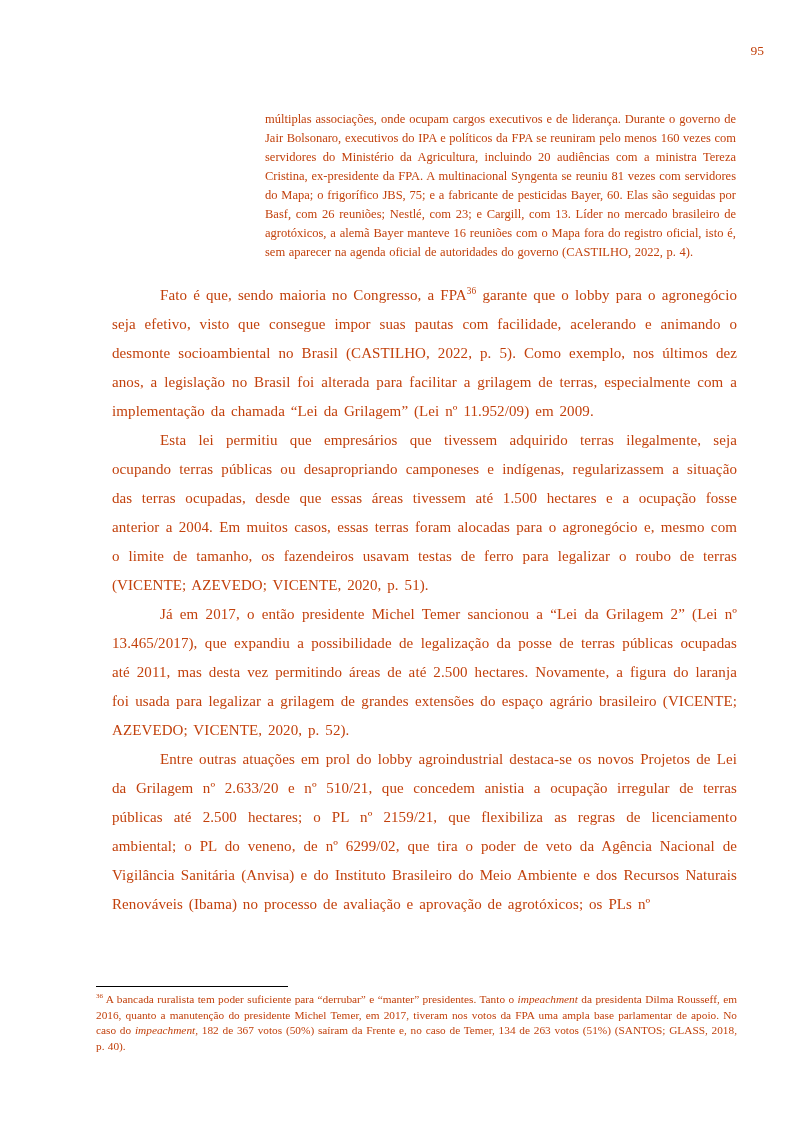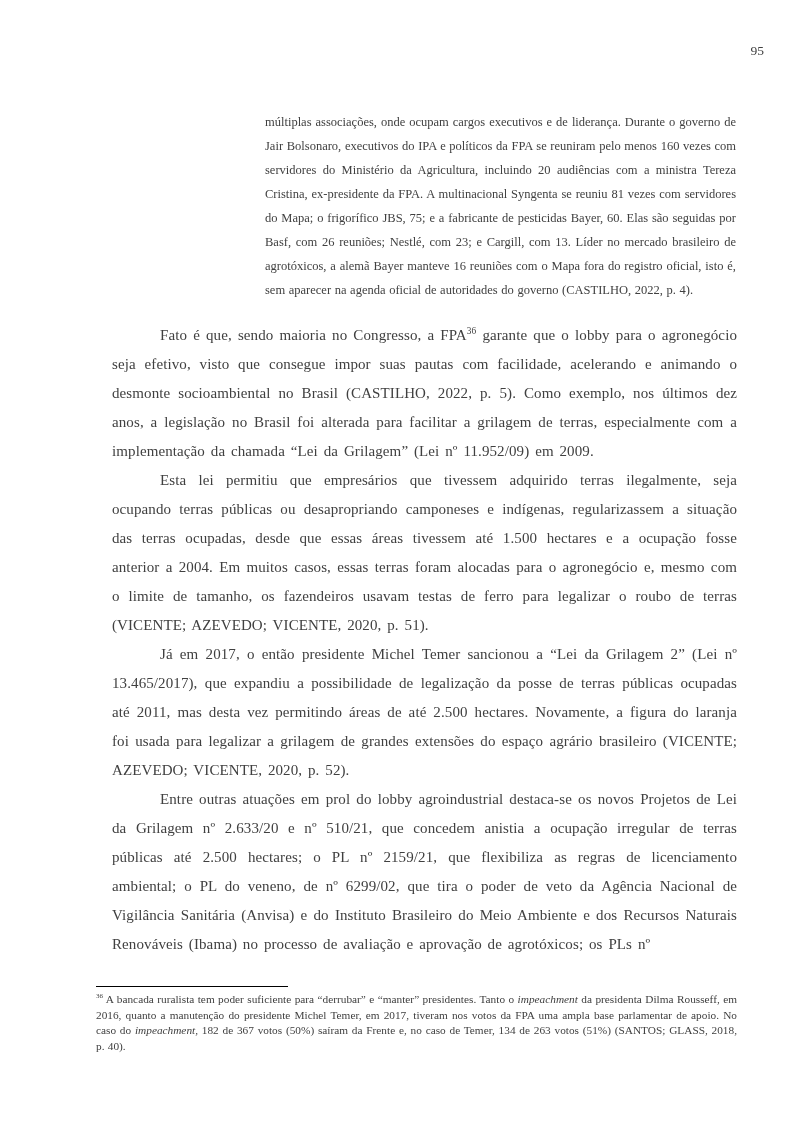--- a/index.html
+++ b/index.html
@@ -5,41 +5,41 @@
   html, body {
     margin: 0;
     padding: 0;
     background: #ffffff;
   }
   .page {
     position: relative;
     width: 800px;
     height: 1131px;
     background: #ffffff;
-    color: #404040;
+    color: #c2410c;
     font-family: "Liberation Serif", "DejaVu Serif", serif;
     overflow: hidden;
     border-radius: 19px;
   }
   .page-number {
     position: absolute;
     top: 43px;
     right: 36px;
     font-size: 13.5px;
   }
   .content {
     position: absolute;
     left: 96px;
     top: 0;
     width: 641px;
   }
   .quote {
     margin: 110px 1px 0 169px;
     font-size: 12.5px;
-    line-height: 24px;
+    line-height: 19px;
     text-align: justify;
     word-spacing: 0.5px;
   }
   .body-text {
     margin-top: 19px;
     margin-left: 16px;
   }
   .body-text p {
     margin: 0;
     font-size: 15px;

